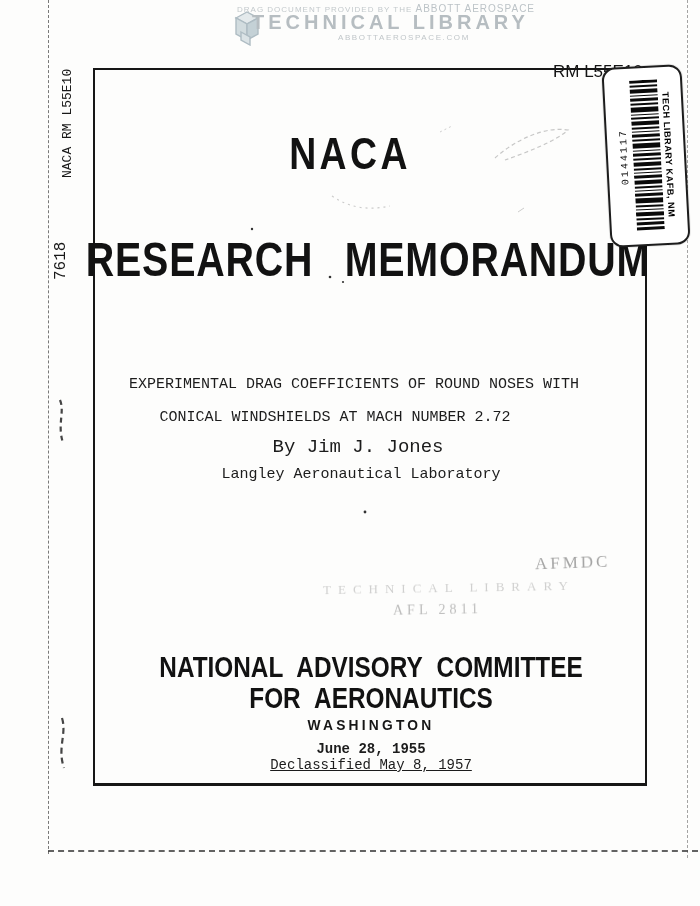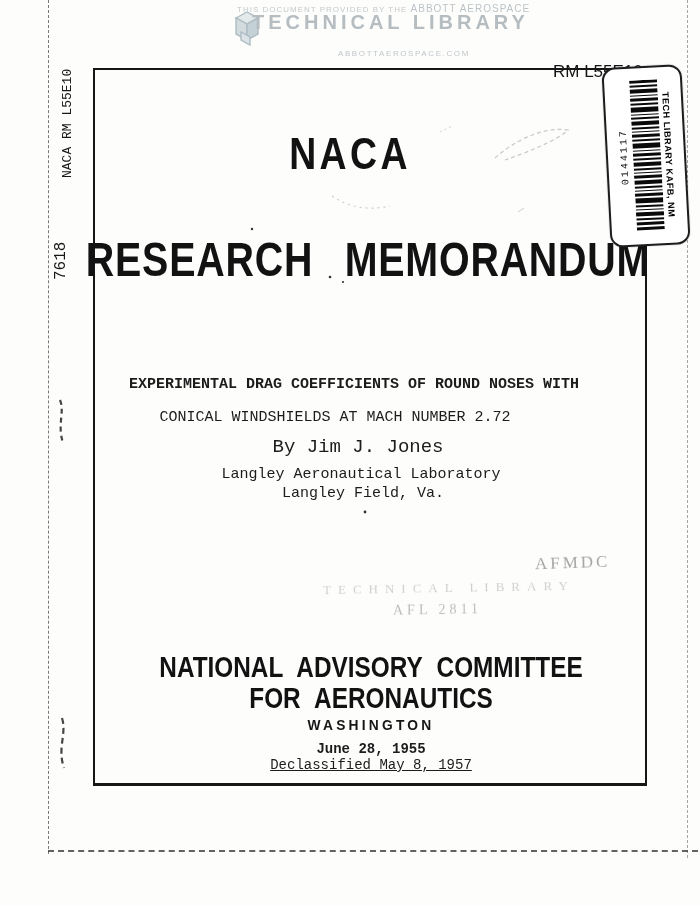--- a/index.html
+++ b/index.html
@@ -12,21 +12,21 @@
   .abs{position:absolute;}
   .nowrap{white-space:nowrap;}
 
   
   .edge-left { left:48px; top:0; height:854px; border-left:1.5px dashed #4d4d4d; opacity:.75;}
   .edge-right{ left:687px; top:0; height:858px; border-left:1.2px dashed #8e8e8e; opacity:.8;}
   .edge-bottom{ left:48px; top:850px; width:650px; border-top:2.5px dashed #3c3c3c; opacity:.8;}
   .wm-line1{left:237px; top:3px; font-size:8px; letter-spacing:1px; color:#c3c9cc;}
   .wm-line1 .big{font-size:10px; color:#bcc3c7;}
   .wm-line2{left:252px; top:11px; font-size:20px; letter-spacing:4px; color:#b6bdc1; font-weight:bold;}
-  .wm-line3{left:338px; top:33px; font-size:8px; letter-spacing:1.6px; color:#c0c6c9;margin-top:16px;}
+  .wm-line3{left:338px; top:33px; font-size:8px; letter-spacing:1.6px; color:#c0c6c9;}
 
   
   .report-number{left:553px; top:38px; font-family:Liberation Sans, sans-serif; font-size:17px; color:#141414;margin-top:24px;}
 
   
   #cover-box{
     left:93px; top:68px; width:550px; height:713px;
     border:2px solid #161616; border-bottom-width:3.5px;
     background:transparent;
   }
@@ -50,21 +50,21 @@
 
   
   .futura{font-weight:bold; color:#121212; white-space:nowrap; line-height:1;}
   #naca{left:255px; top:62px; font-size:44px; letter-spacing:4px;
         transform:translateX(-50%) scaleX(.85);}
   #doctype{left:273px; top:166px; font-size:48px; word-spacing:24px; letter-spacing:1px;
         transform:translateX(-50%) scaleX(.82);}
 
   
   .tw{font-family:"Liberation Mono",monospace; color:#1c1c1c; white-space:nowrap;}
-  #title1{left:259px; top:306px; font-size:15px; transform:translateX(-50%);font-weight:bold;}
+  #title1{left:259px; top:306px; font-size:15px; transform:translateX(-50%);}
   #title2{left:240px; top:339px; font-size:15px; transform:translateX(-50%);}
   #byline{left:263px; top:366px; font-size:19px; transform:translateX(-50%);}
   #affil1{left:266px; top:396px; font-size:15px; transform:translateX(-50%);}
   #affil2{left:268px; top:415px; font-size:15px; transform:translateX(-50%);}
 
   
   .stamp{color:#5a5a5a; filter:blur(.6px); font-family:"Liberation Serif",serif; white-space:nowrap;}
   #stamp1{left:440px; top:483px; font-size:17px; letter-spacing:3px; opacity:.55; transform:rotate(-2deg);}
   #stamp2{left:228px; top:510px; font-size:13px; letter-spacing:7px; opacity:.28; transform:rotate(-1deg);}
   #stamp3{left:298px; top:532px; font-size:14px; letter-spacing:4px; opacity:.4; transform:rotate(-1deg);}
@@ -92,40 +92,39 @@
     <span class="abs" style="left:230px;top:6px;">
       <svg width="34" height="40" viewBox="0 0 34 40">
         <g stroke="#aebcc3" stroke-width="1.4" fill="#e4eaec">
           <path d="M6 12 L17 6 L28 12 L17 18 Z"></path>
           <path d="M6 12 L6 28 L17 34 L17 18 Z" fill="#d2dcdf"></path>
           <path d="M28 12 L28 28 L17 34 L17 18 Z" fill="#c4d1d6"></path>
           <path d="M11 26 L20 31 L20 39 L11 34 Z" fill="#dbe3e6"></path>
         </g>
       </svg>
     </span>
-    <div class="abs wm-line1 nowrap"><span>THIS DOCUMENT PROVIDED BY THE </span><span class="big">ABBOTT AEROSPACE</span></div>
+    <div class="abs wm-line1 nowrap"><span>DRAG DOCUMENT PROVIDED BY THE </span><span class="big">ABBOTT AEROSPACE</span></div>
     <div class="abs wm-line2 nowrap">TECHNICAL LIBRARY</div>
     <div class="abs wm-line3 nowrap">ABBOTTAEROSPACE.COM</div>
   </div>
 
   <div class="abs report-number nowrap">RM L55E10</div>
 
   <div class="abs spine-rm vert-up nowrap">NACA RM L55E10</div>
   <div class="abs spine-num vert-up nowrap">7618</div>
 
   <div id="cover-box" class="abs">
 
     <div id="naca" class="abs futura">NACA</div>
     <div id="doctype" class="abs futura">RESEARCH MEMORANDUM</div>
 
     <div id="title1" class="abs tw">EXPERIMENTAL DRAG COEFFICIENTS OF ROUND NOSES WITH</div>
     <div id="title2" class="abs tw">CONICAL WINDSHIELDS AT MACH NUMBER 2.72</div>
     <div id="byline" class="abs tw">By Jim J. Jones</div>
     <div id="affil1" class="abs tw">Langley Aeronautical Laboratory</div>
-    <div id="affil2" class="abs tw">Langley Field, Va.</div>
 
     <div id="stamp1" class="abs stamp">AFMDC</div>
     <div id="stamp2" class="abs stamp">TECHNICAL LIBRARY</div>
     <div id="stamp3" class="abs stamp">AFL 2811</div>
 
     <div id="org1" class="abs futura">NATIONAL ADVISORY COMMITTEE</div>
     <div id="org2" class="abs futura">FOR AERONAUTICS</div>
     <div id="loc" class="abs">WASHINGTON</div>
     <div id="pubdate" class="abs tw">June 28, 1955</div>
     <div id="declass" class="abs tw">Declassified May 8, 1957</div>

